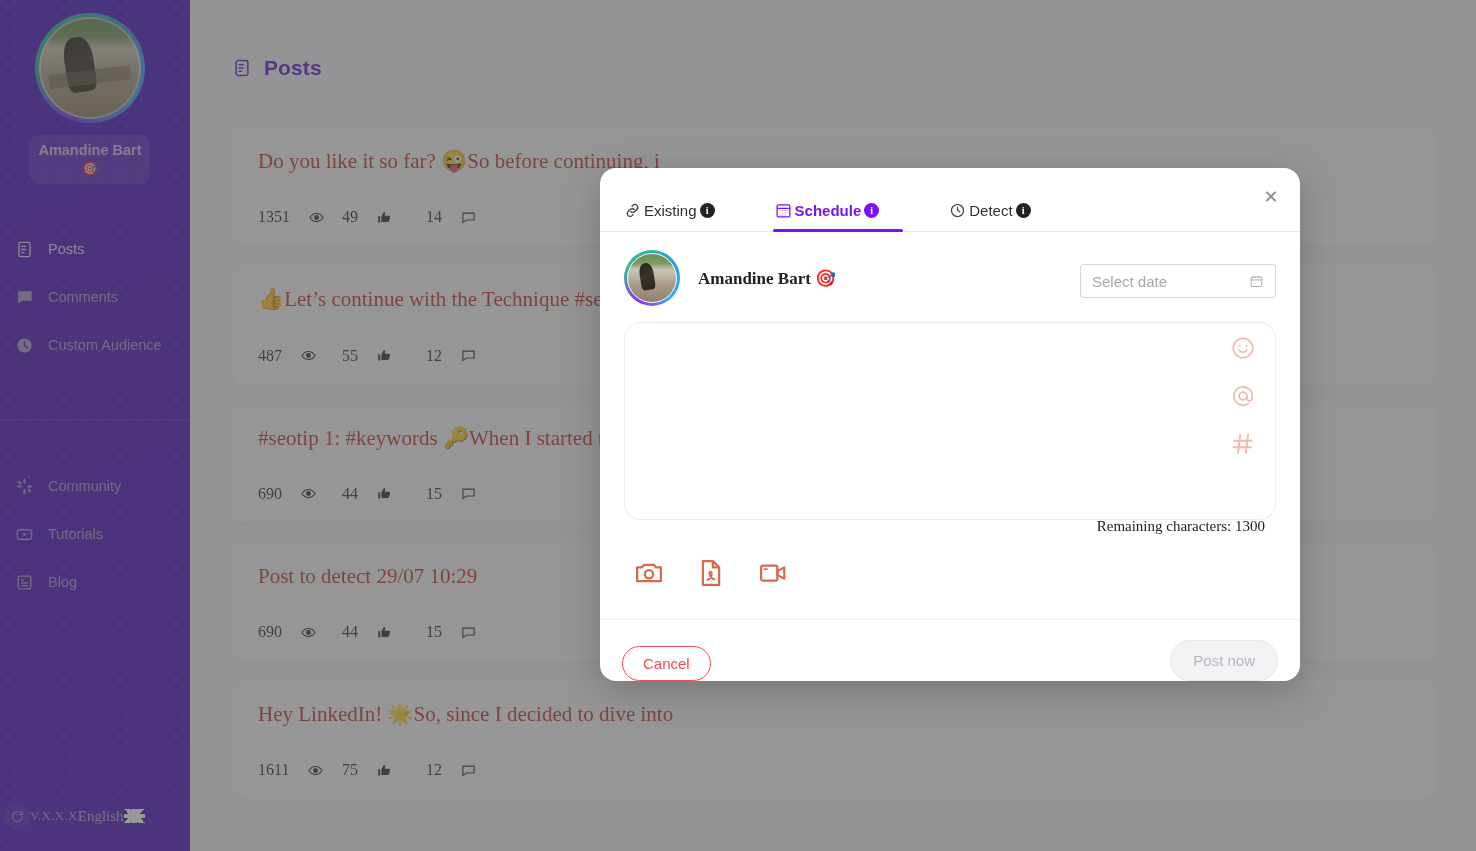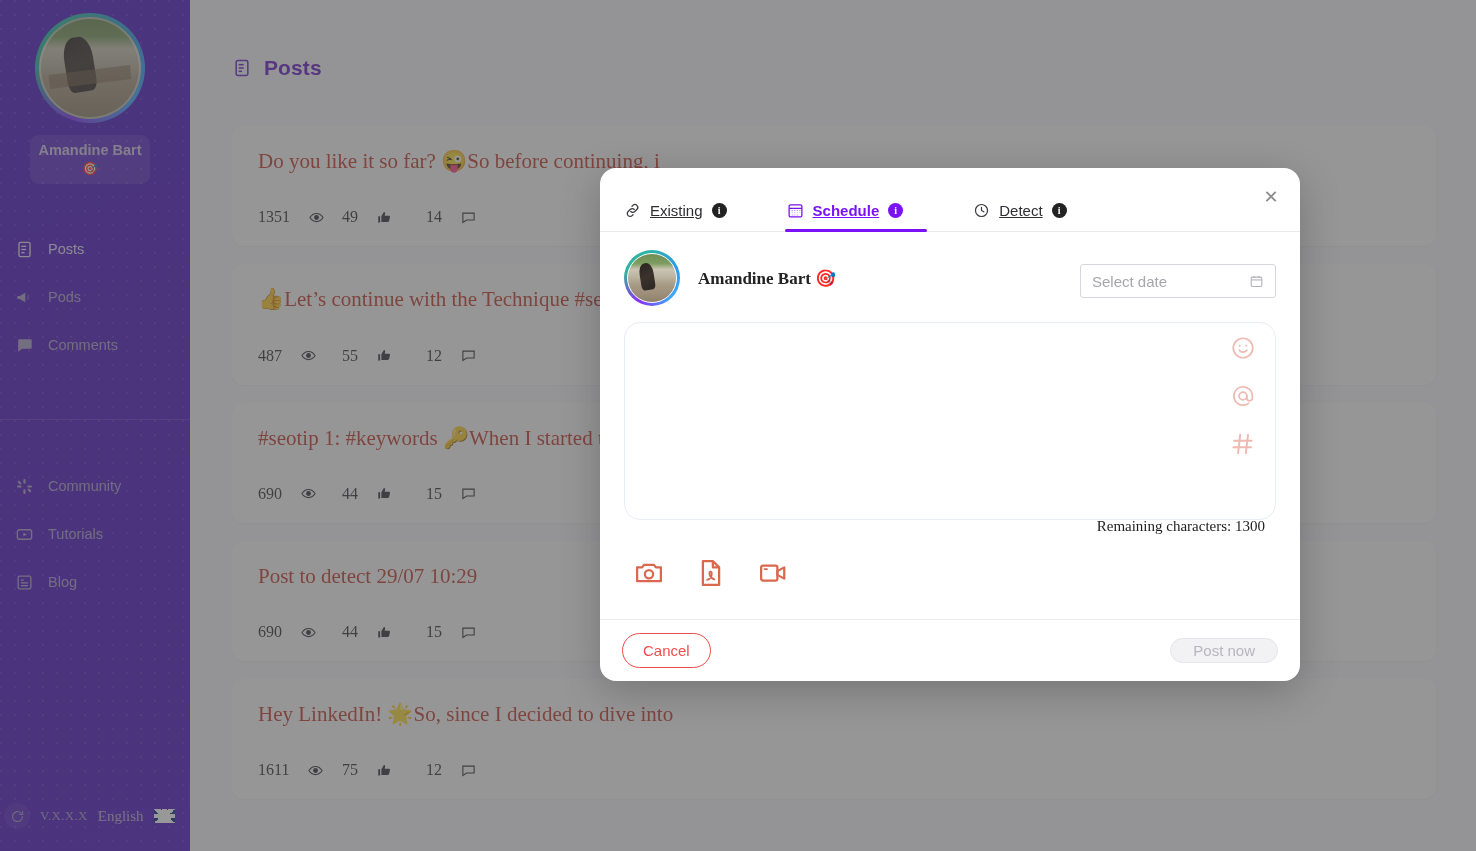--- a/index.html
+++ b/index.html
@@ -67,21 +67,21 @@
   .nav-item .ico { width: 20px; height: 20px; flex: 0 0 20px; display:flex; align-items:center; justify-content:center; }
   .nav-item .ico svg { width: 19px; height: 19px; display:block; }
   .nav-sep {
     position:absolute; left: 0; top: 419px; width: 190px; height: 1px;
     background: rgba(255,255,255,0.13);
   }
   .nav2 { position: absolute; left: 0; top: 462px; width: 166px; }
 
   .side-footer {
     position: absolute; left: 0; bottom: 22px; width: 190px;
-    display: flex; align-items: center; gap: 10px; padding-left: 4px; text-align: right;
+    display: flex; align-items: center; gap: 0; padding-left: 4px; text-align: right;
   }
   .refresh-btn {
     width: 26px; height: 26px; border-radius: 50%;
     background: rgba(255,255,255,0.07);
     display:flex; align-items:center; justify-content:center;
     cursor:pointer; flex: 0 0 26px;
   }
   .ver { font-family: "Liberation Serif", serif; font-size: 13px; color: #a294c4; letter-spacing: .3px; }
   .lang { font-family: "Liberation Serif", serif; font-size: 15px; color: #b6a9d2; cursor: pointer; }
   .flag {
@@ -159,25 +159,24 @@
     display:flex; align-items:center; justify-content:center;
     font-size: 18px; color: #8b8b8b; cursor: pointer; font-weight: 400;
   }
   .tabs {
     display: flex; align-items: center;
     padding: 34px 0 0 24px;
     border-bottom: 1px solid #e9e9ee;
     position: relative;
   }
   .tab {
-    display: flex; align-items: center; gap: 9px;
+    display: flex; align-items: center; gap: 3px;
     padding: 0 0 12px 0; margin-right: 60px;
     font-size: 15px; color: #2e2e33; cursor: pointer;
     position: relative;
-    text-decoration: underline;
   }
   .tab.active { color: #7a12f5; font-weight: 700; }
   .tab .ticon svg { width: 17px; height: 17px; display:block; }
   .tab .badge {
     width: 15px; height: 15px; border-radius: 50%;
     background: #222; color:#fff; font-size: 10px; font-weight: 700;
     display:flex; align-items:center; justify-content:center;
     font-family: "Liberation Serif", serif;
   }
   .tab.active .badge { background: #7a12f5; }
@@ -253,31 +252,31 @@
     display: flex; align-items: center; gap: 32px;
     padding: 38px 0 0 34px;
   }
   .attach-row .at { cursor: pointer; }
   .attach-row .at svg { width: 30px; height: 30px; display:block; }
 
   .modal-foot {
     margin-top: auto;
     border-top: 1px solid #ededf1;
     height: 62px;
-    display: flex; align-items: center; justify-content: space-between;
+    display: flex; align-items: flex-end; justify-content: space-between;
     padding: 0 22px;
   }
   .btn-cancel {
     border: 1px solid #f24b4b; color: #f24b4b; background: #fff;
     border-radius: 20px; padding: 8px 20px; font-size: 15px; cursor: pointer;
     font-family: "Liberation Sans", sans-serif;
   }
   .btn-post {
     border: 1px solid #e6e6ea; color: #b6b6bc; background: #f2f2f5;
-    border-radius: 20px; padding: 3px 22px; font-size: 15px; cursor: not-allowed;
+    border-radius: 20px; padding: 11px 22px; font-size: 15px; cursor: not-allowed;
     font-family: "Liberation Sans", sans-serif;
   }
 </style>
 </head>
 <body>
 
 <div id="app">
 
   <aside class="sidebar">
     <div class="avatar-wrap">
@@ -296,33 +295,33 @@
             <line x1="8" y1="8" x2="14" y2="8"></line>
               <line x1="8" y1="12" x2="14" y2="12"></line>
               <line x1="8" y1="16" x2="12" y2="16"></line>
           </svg>
         </span>
         <span>Posts</span>
       </div>
       <div class="nav-item">
         <span class="ico">
           <svg viewBox="0 0 24 24" fill="#a99bc9">
-            <path d="M3 10v4h3l7 4V6l-7 4H3z"></path>
-              <path d="M16 8.5c1.3 1 1.3 6 0 7V8.5z"></path>
-          </svg>
-        </span>
-        <span>Pods</span>
+            <path d="M4 4h16a1 1 0 011 1v10a1 1 0 01-1 1H9l-5 4V5a1 1 0 011-1z"></path>
+          </svg>
+        </span>
+        <span>Comments</span>
       </div>
       <div class="nav-item">
         <span class="ico">
           <svg viewBox="0 0 24 24" fill="#a99bc9">
-            <path d="M4 4h16a1 1 0 011 1v10a1 1 0 01-1 1H9l-5 4V5a1 1 0 011-1z"></path>
-          </svg>
-        </span>
-        <span>Comments</span>
+            <circle cx="12" cy="12" r="9"></circle>
+            <path d="M12 7v5.5l3.6 2.1" stroke="#4a13c4" stroke-width="1.8" fill="none" stroke-linecap="round"></path>
+          </svg>
+        </span>
+        <span>Custom Audience</span>
       </div>
     </nav>
 
     <div class="nav-sep"></div>
 
     <nav class="nav2">
       <div class="nav-item">
         <span class="ico">
           <svg viewBox="0 0 24 24" fill="#a99bc9">
             <rect x="10.6" y="2.5" width="2.8" height="6" rx="1.4"></rect>

